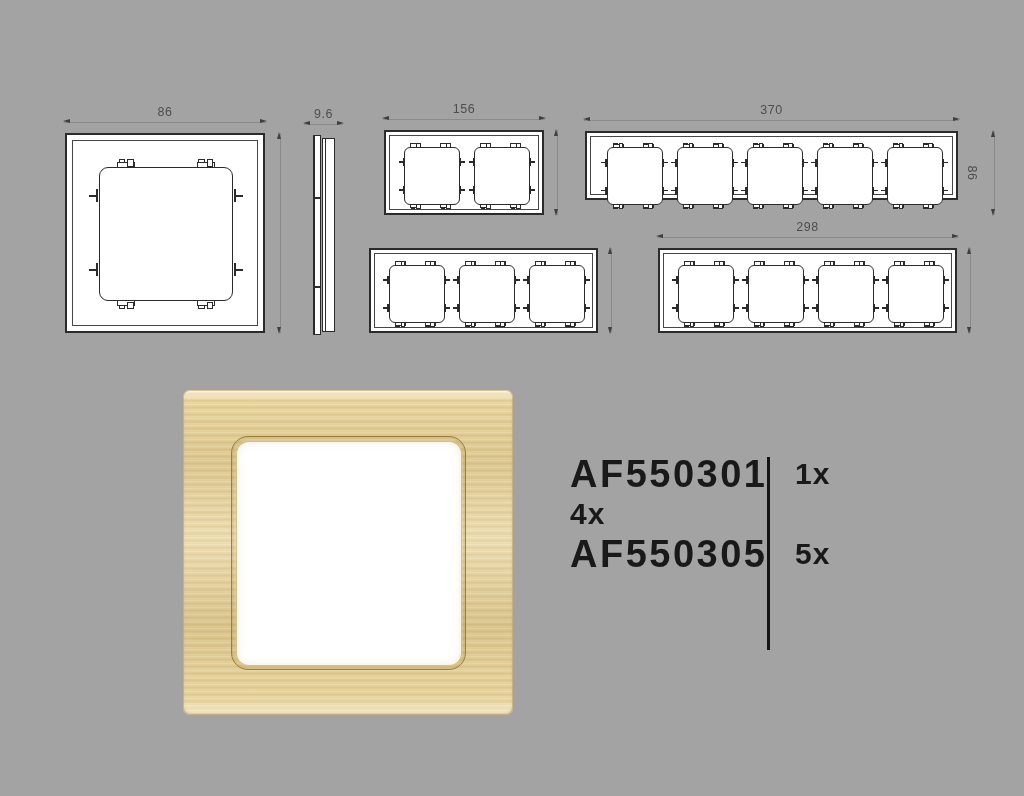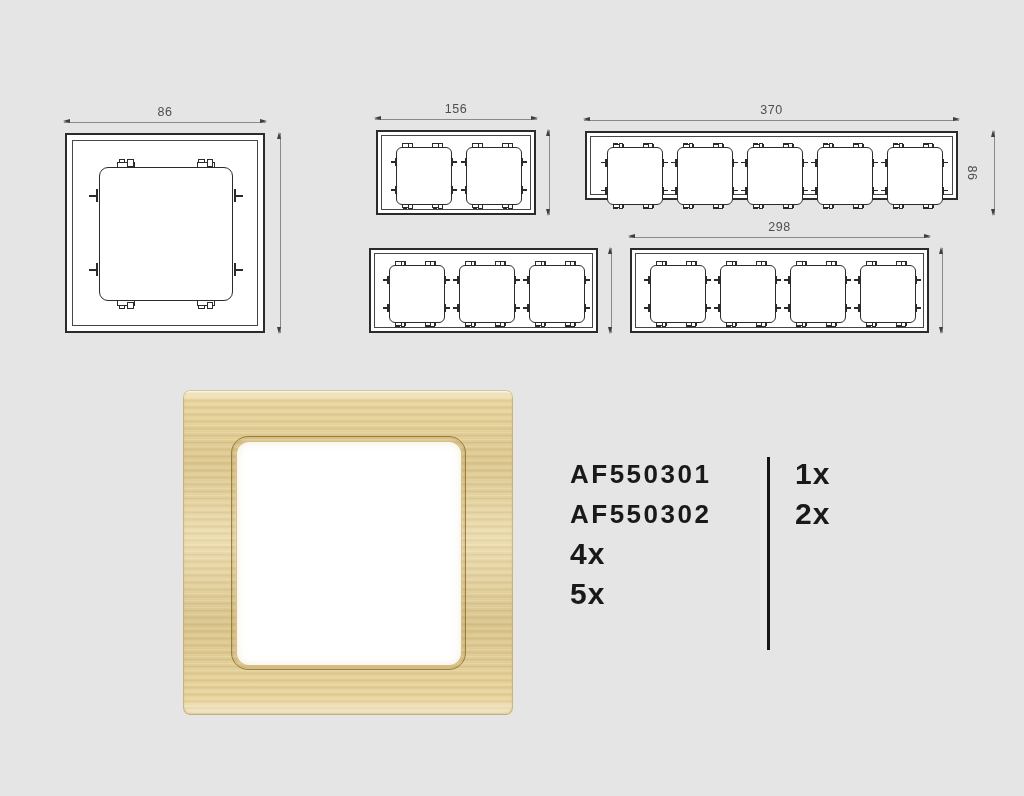--- a/index.html
+++ b/index.html
@@ -1,28 +1,28 @@
 <!DOCTYPE html>
 <html><head>
 <meta charset="utf-8">
 <style>
   html,body{margin:0;padding:0;background:#ffffff;}
   .sheet{
-    position:relative; width:1024px; height:796px; background:#e5e5e5; overflow:hidden;
+    position:relative; width:1024px; height:796px; background:#a3a3a3; overflow:hidden;
     font-family:"Liberation Sans", sans-serif;
     --ln:#2b2b2b; --dim:#8a8a8a; --dimtx:#4e4e4e;
   }
   
   .drawing{position:absolute;}
   #dw-single{left:65px;  top:133px; width:200px; height:200px;}
   #dw-side  {left:313px; top:135px; width:21px;  height:198px;}
-  #dw-g2    {left:376px; top:130px; width:160px; height:85px;}
+  #dw-g2    {left:384px; top:130px; width:160px; height:85px;}
   #dw-g5    {left:585px; top:131px; width:373px; height:69px;}
   #dw-g3    {left:369px; top:248px; width:229px; height:85px;}
-  #dw-g4    {left:630px; top:248px; width:299px; height:85px;}
+  #dw-g4    {left:658px; top:248px; width:299px; height:85px;}
 
   
   .frame-body{position:absolute; inset:0; border:2px solid var(--ln); background:#fff;}
   .frame-inner{position:absolute; inset:3px; border:1px solid #464646;}
   #dw-single .frame-inner{inset:5px;}
   .opening{position:absolute; border:1.4px solid var(--ln); border-radius:6px; background:#fff;}
   .opening.big{border-radius:9px; border-width:1.6px;}
 
   
   .tc,.bc{position:absolute; width:11px; height:5px;}
@@ -95,21 +95,21 @@
     box-shadow: inset 0 0 5px rgba(120,85,20,.35);
   }
   #photo .white{
     position:absolute; inset:4.5px; border-radius:12px; background:#ffffff;
     box-shadow: 0 0 0 1px rgba(214,190,128,.8), inset 0 0 9px rgba(205,175,105,.22);
   }
 
   
   #parts{position:absolute; left:570px; top:454px; width:300px; color:#191919;}
   .prow{position:relative; height:40px; display:flex; align-items:center;}
-  .pcode{display:inline-block; width:225px; font-size:26px; font-weight:700; letter-spacing:2.5px; white-space:nowrap;}
+  .pcode{display:inline-block; width:225px; font-size:38px; font-weight:700; letter-spacing:2.5px; white-space:nowrap;}
   .pqty{display:inline-block; font-size:30px; font-weight:700; letter-spacing:1px; white-space:nowrap;}
   #parts .divider{position:absolute; left:197px; top:3px; width:2.6px; height:193px; background:#141414;}
 </style>
 </head>
 <body>
 
 <div class="sheet">
   <section class="drawing" id="dw-single">
       <div class="dim-h" style="left: -1px; width: 202px; top: -27px;">
         <div class="dim-label">86</div>
@@ -140,20 +140,34 @@
           <div class="BC" style="left: 96.6px;">
             <i></i>
           </div>
           <div class="LC" style="top: 21.22px;"></div>
           <div class="LC" style="top: 95.14px;"></div>
           <div class="RC" style="top: 21.22px;"></div>
           <div class="RC" style="top: 95.14px;"></div>
         </div>
       </div>
     </section>
+  <section class="drawing" id="dw-side">
+      <div class="dim-h" style="left: -9px; width: 39px; top: -27px;">
+        <div class="dim-label">9.6</div>
+        <div class="dl-h">
+          <div class="ah-l"></div>
+          <div class="ah-r"></div>
+        </div>
+      </div>
+      <div class="sp-a">
+        <i style="position: absolute; left: -1px; right: -1px; height: 1.2px; background: rgb(43, 43, 43); top: 31%;"></i>
+        <i style="position: absolute; left: -1px; right: -1px; height: 1.2px; background: rgb(43, 43, 43); top: 76%;"></i>
+      </div>
+      <div class="sp-b"></div>
+    </section>
   <section class="drawing" id="dw-g2">
       <div class="dim-h" style="left: -1px; width: 162px; top: -27px;">
         <div class="dim-label">156</div>
         <div class="dl-h">
           <div class="ah-l"></div>
           <div class="ah-r"></div>
         </div>
       </div>
       <div class="dim-v" style="left: 173px; height: 85px;">
         <div class="dl-v">
@@ -475,23 +489,20 @@
     </div>
   </figure>
 
   <div id="parts">
     <div class="divider"></div>
   <div class="prow">
         <span class="pcode">AF550301</span>
         <span class="pqty">1x</span>
       </div>
       <div class="prow">
-        <span class="pcode">AF550302</span>
-        <span class="pqty">2x</span>
+        <span class="pqty">4x</span>
       </div>
       <div class="prow">
-        <span class="pqty">4x</span>
-      </div>
-      <div class="prow">
+        <span class="pcode">AF550305</span>
         <span class="pqty">5x</span>
       </div>
     </div>
 </div>
 
 </body></html>

